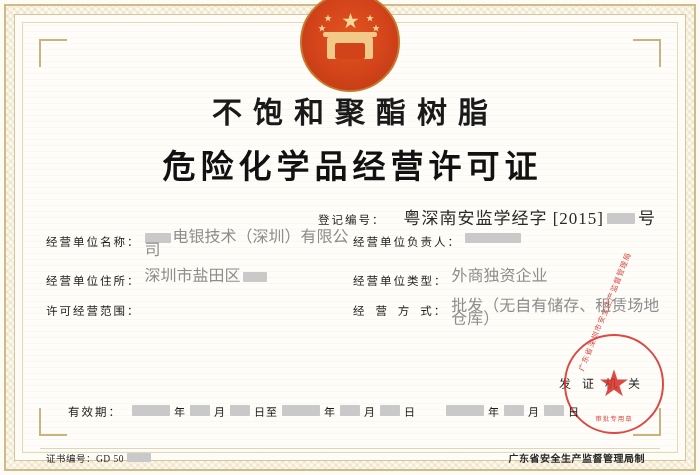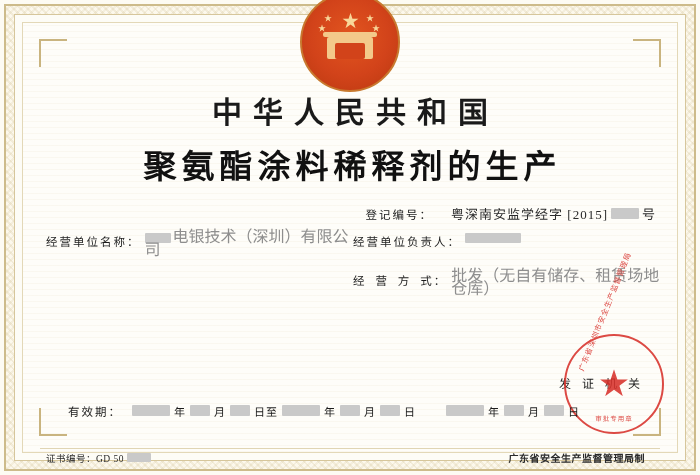--- a/index.html
+++ b/index.html
@@ -152,21 +152,21 @@
   .reg-line {
     position: absolute;
     right: 44px;
     top: 204px;
     display: flex;
     align-items: baseline;
     font-size: 11.5px;
     color: #222;
   }
   .reg-label { letter-spacing: 2px; margin-right: 18px; }
-  .reg-value { letter-spacing: 1px; color: #2a2a2a; font-size: 13px; }
+  .reg-value { letter-spacing: 1px; color: #2a2a2a; font-size: 17px; }
   .redacted {
     display: inline-block;
     background: #c9c9c9;
     border-radius: 1px;
     vertical-align: middle;
   }
   .redacted.r-regnum { width: 28px; height: 11px; margin: 0 3px; }
 
   
   .form {
@@ -333,22 +333,22 @@
       <span class="big-star">★</span>
       <span class="small-star s1">★</span>
       <span class="small-star s2">★</span>
       <span class="small-star s3">★</span>
       <span class="small-star s4">★</span>
       <div class="gate"></div>
     </div>
   </div>
 
   <div class="title-block">
-    <div class="title-main">中华人民共和国</div>
-    <div class="title-sub">聚氨酯涂料稀释剂的生产</div>
+    <div class="title-main">不饱和聚酯树脂</div>
+    <div class="title-sub">危险化学品经营许可证</div>
   </div>
 
   <div class="reg-line">
     <span class="reg-label">登记编号：</span>
     <span class="reg-value">粤深南安监学经字 [2015]</span>
     <span class="redacted r-regnum"></span>
     <span class="reg-value">号</span>
   </div>
 
   <div class="form">
@@ -361,23 +361,36 @@
         </span>
       </div>
       <div class="col-right">
         <span class="lbl">经营单位负责人：</span>
         <span class="val">
           <span class="redacted r-person"></span>
         </span>
       </div>
     </div>
 
-
     <div class="row">
       <div class="col-left">
+        <span class="lbl">经营单位住所：</span>
+        <span class="val blurred">
+          <span>深圳市盐田区</span><span class="redacted r-addr"></span>
+        </span>
+      </div>
+      <div class="col-right">
+        <span class="lbl">经营单位类型：</span>
+        <span class="val blurred">外商独资企业</span>
+      </div>
+    </div>
+
+    <div class="row">
+      <div class="col-left">
+        <span class="lbl">许可经营范围：</span>
       </div>
       <div class="col-right">
         <span class="lbl">经 营 方 式：</span>
         <span class="val blurred">批发（无自有储存、租赁场地仓库）</span>
       </div>
     </div>
 
   </div>
 
   <div class="issue-line">发 证 机 关</div>

